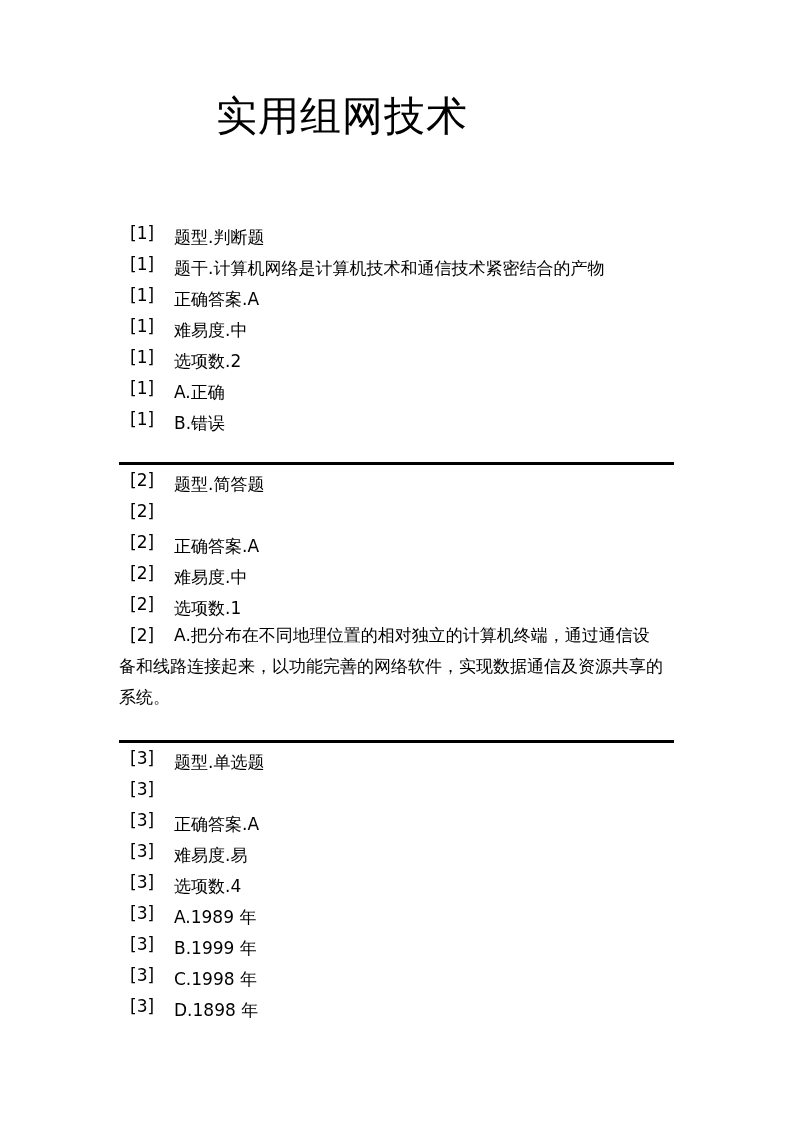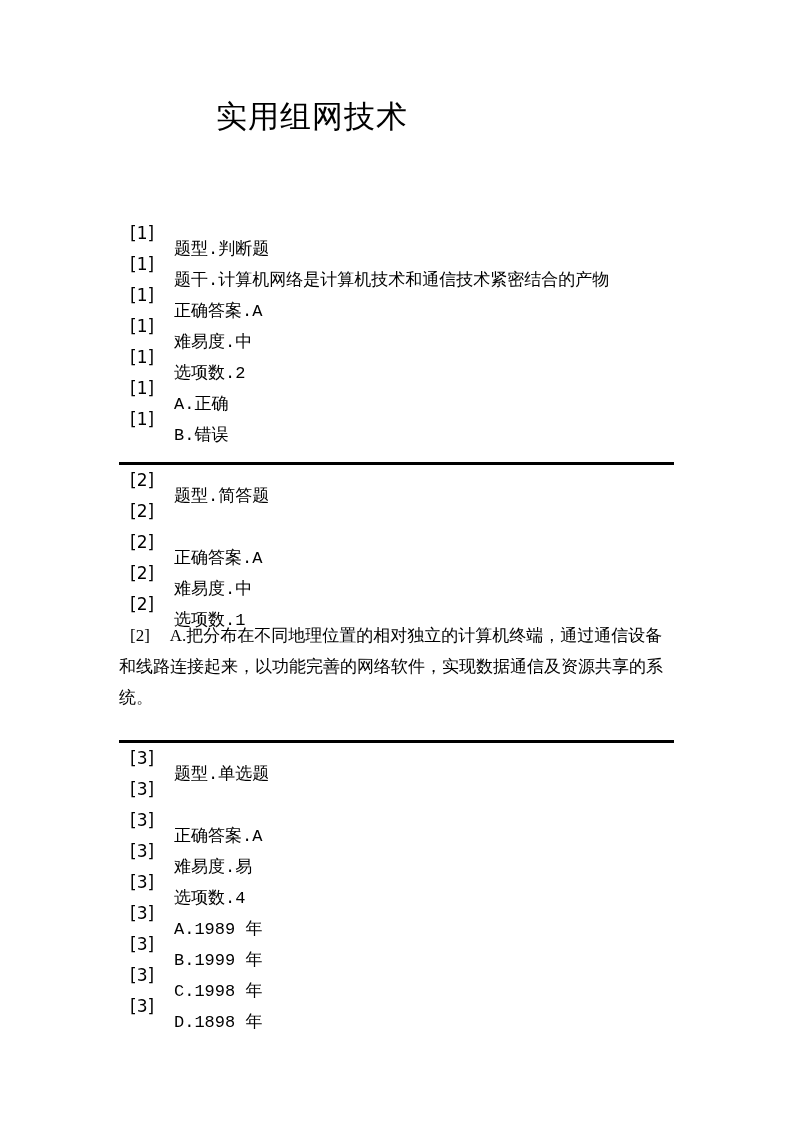--- a/index.html
+++ b/index.html
@@ -12,21 +12,21 @@
       height: 1122px;
       position: relative;
       overflow: hidden;
       font-family: "DejaVu Sans", "Liberation Sans", sans-serif;
       color: #000000;
     }
     .doc-title {
       position: absolute;
       left: 216px;
       top: 96px;
-      font-size: 31px;
+      font-size: 41px;
       line-height: 40px;
       letter-spacing: 1px;
       font-family: "DejaVu Sans", sans-serif;
     }
     .section {
       position: absolute;
       left: 119px;
       width: 555px;
     }
     .row {
@@ -37,30 +37,28 @@
       position: relative;
     }
     .row .num {
       position: absolute;
       left: 11px;
       top: 0;
     }
     .row .txt {
       position: absolute;
       left: 55px;
-      top: 16px;
-      font-family: Liberation Mono, monospace;
+      top: 4px;
     }
     .para {
       font-size: 17px;
       line-height: 31px;
       text-indent: 11px;
       width: 545px;
       word-break: break-all;
-      font-family: Liberation Serif, serif;
     }
     .para .num { display: inline; }
     .para .gap { display: inline-block; width: 20px; }
     .divider {
       position: absolute;
       left: 119px;
       width: 555px;
       height: 3px;
       background: #000000;
     }

